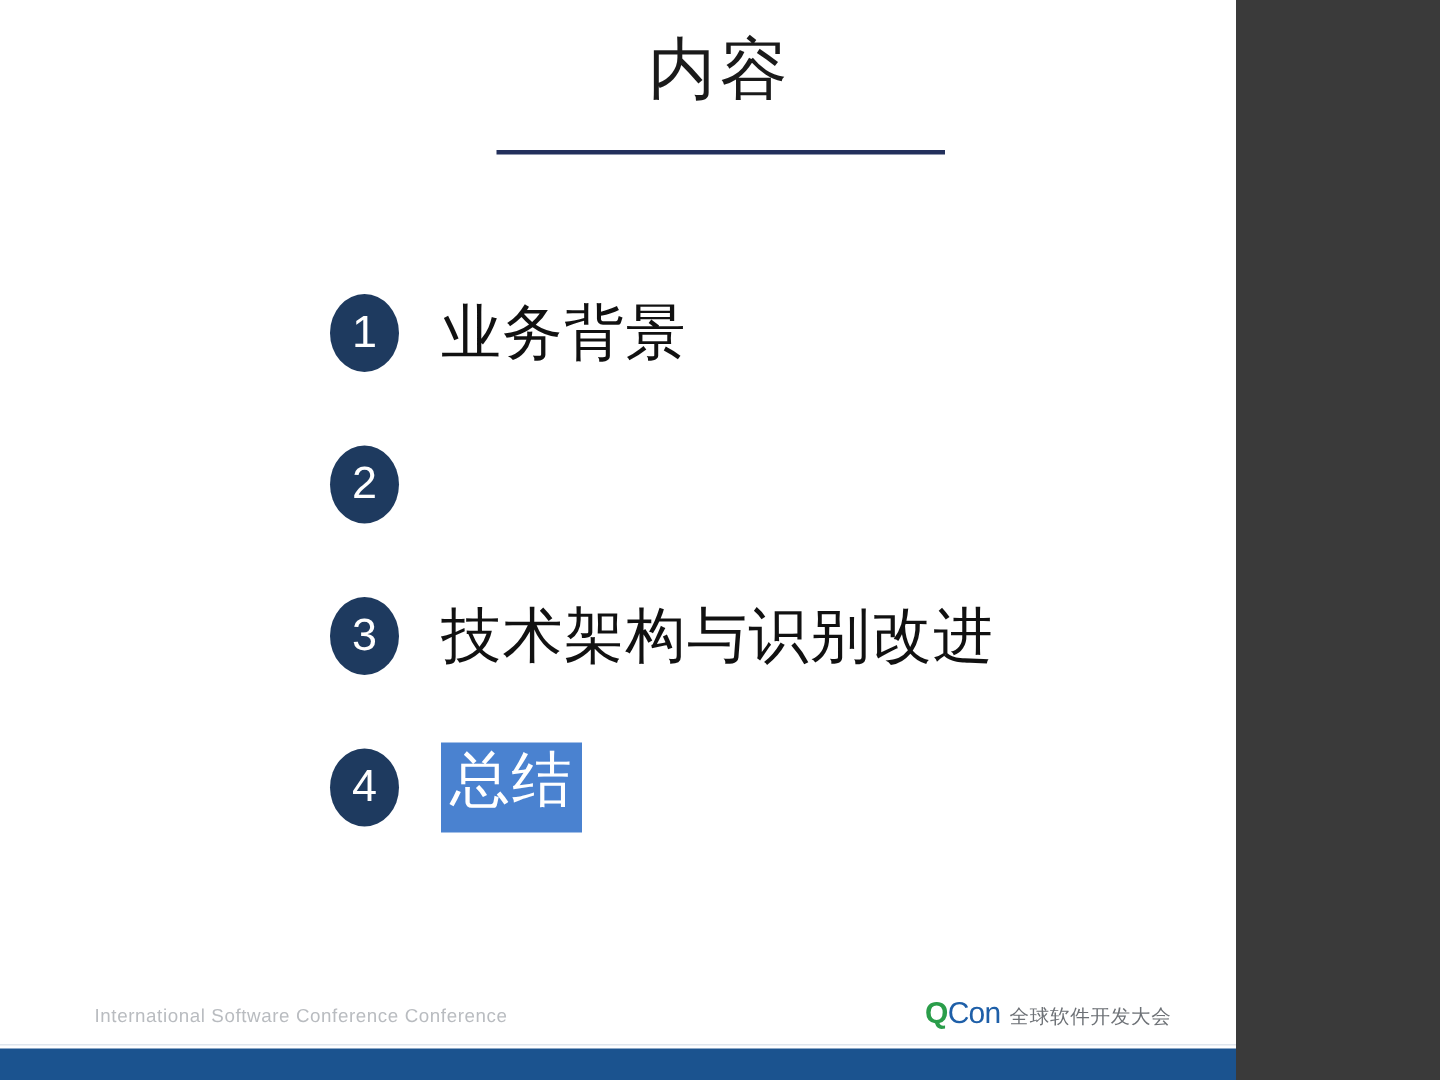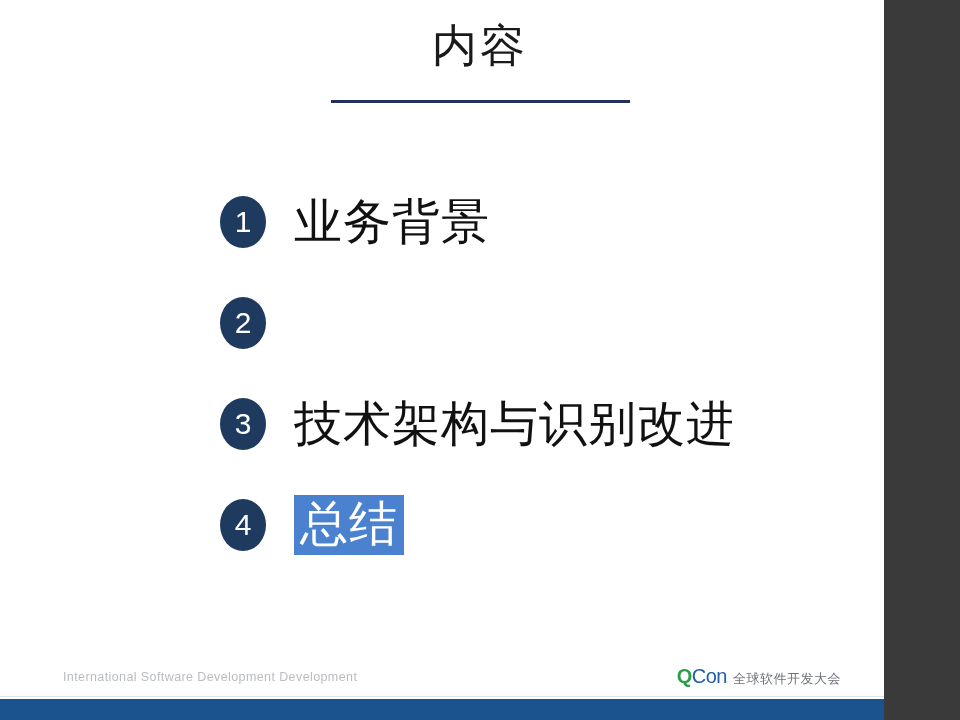--- a/index.html
+++ b/index.html
@@ -2,25 +2,26 @@
 <html><head>
 <meta charset="utf-8">
 <style>
   html, body {
     margin: 0;
     padding: 0;
     background: #3a3a3a;
   }
   #slide {
     position: relative;
-    width: 884px;
+    width: 796px;
     height: 720px;
     background: #ffffff;
     overflow: hidden;
     font-family: "Liberation Sans", "DejaVu Sans", sans-serif;
+    padding-left: 28px;
   }
 
   
   #slide-title {
     position: absolute;
     top: 18px;
     left: 0;
     width: 960px;
     text-align: center;
     font-size: 45px;
@@ -60,33 +61,34 @@
     color: #ffffff;
     font-size: 30px;
     line-height: 52px;
     text-align: center;
     font-weight: 500;
     flex: 0 0 auto;
     font-family: "Liberation Sans", sans-serif;
   }
   .agenda-label {
     margin-left: 28px;
-    font-size: 48px;
+    font-size: 40px;
     line-height: 52px;
     color: #111111;
     letter-spacing: 1px;
     white-space: nowrap;
     font-weight: 400;
   }
   .agenda-label.selected {
     background: #4a82d0;
     color: #ffffff;
     padding: 4px 6px 6px 6px;
     margin-top: -4px;
     line-height: 50px;
+    font-family: Liberation Mono, monospace;
   }
 
   
   #footer-text {
     position: absolute;
     left: 63px;
     top: 669px;
     font-size: 12.5px;
     line-height: 16px;
     color: #b9bcc0;
@@ -165,21 +167,21 @@
       <div class="agenda-label">技术架构与识别改进</div>
     </div>
 
     <div class="agenda-row">
       <div class="agenda-badge">4</div>
       <div class="agenda-label selected">总结</div>
     </div>
 
   </div>
 
-  <div id="footer-text">International Software Development Development</div>
+  <div id="footer-text">International Software Conference Conference</div>
 
   <div id="footer-logo">
     <span class="logo-q">Q</span>
     <span class="logo-con">Con</span>
     <span class="logo-cn">全球软件开发大会</span>
   </div>
 
   <div id="footer-divider"></div>
   <div id="footer-bar"></div>
 

